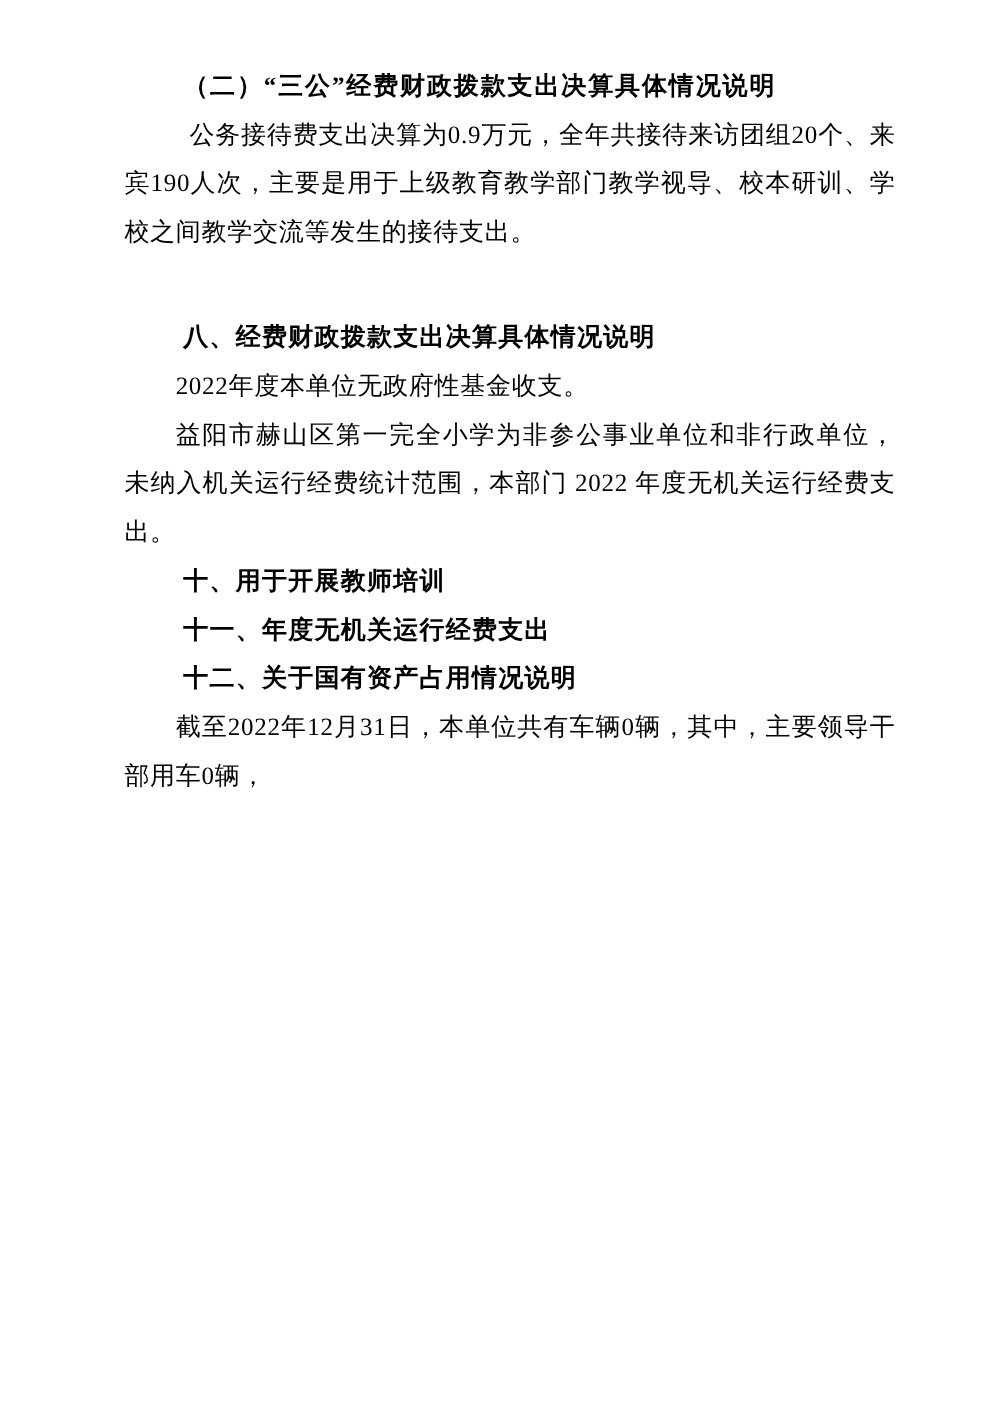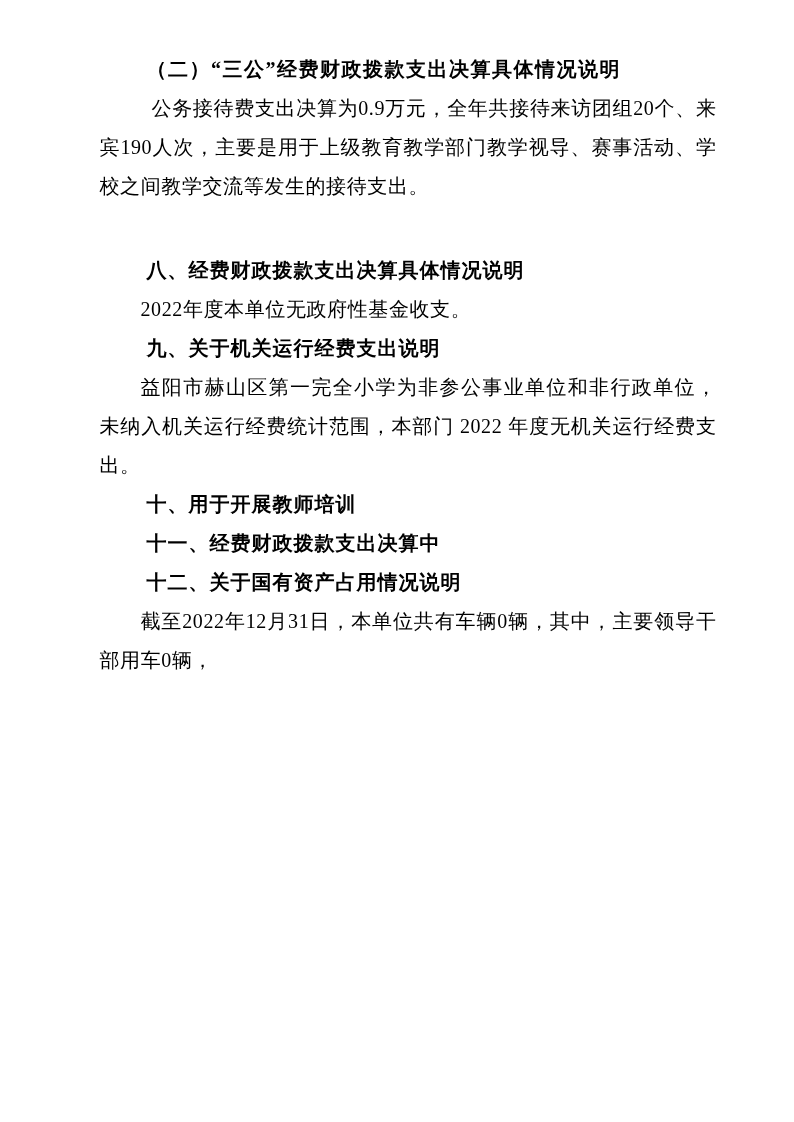--- a/index.html
+++ b/index.html
@@ -39,24 +39,23 @@
     letter-spacing: 1px;
   }
   .spacer { height: 45px; }
 </style>
 </head>
 <body>
 
 <div class="page">
   <div class="content" id="doc-content">
       <div class="heading kai">（二）“三公”经费财政拨款支出决算具体情况说明</div>
-      <div class="para indent-wide">公务接待费支出决算为0.9万元，全年共接待来访团组20个、来宾190人次，主要是用于上级教育教学部门教学视导、赛事活动、学校之间教学交流等发生的接待支出。</div>
+      <div class="para indent-wide">公务接待费支出决算为0.9万元，全年共接待来访团组20个、来宾190人次，主要是用于上级教育教学部门教学视导、校本研训、学校之间教学交流等发生的接待支出。</div>
       <div class="spacer"></div>
       <div class="heading hei">八、经费财政拨款支出决算具体情况说明</div>
       <div class="para">2022年度本单位无政府性基金收支。</div>
-      <div class="heading hei">九、关于机关运行经费支出说明</div>
       <div class="para">益阳市赫山区第一完全小学为非参公事业单位和非行政单位，未纳入机关运行经费统计范围，本部门 2022 年度无机关运行经费支出。</div>
       <div class="heading hei">十、用于开展教师培训</div>
-      <div class="heading hei">十一、经费财政拨款支出决算中</div>
+      <div class="heading hei">十一、年度无机关运行经费支出</div>
       <div class="heading hei">十二、关于国有资产占用情况说明</div>
       <div class="para">截至2022年12月31日，本单位共有车辆0辆，其中，主要领导干部用车0辆，</div>
     </div>
 </div>
 
 </body></html>

